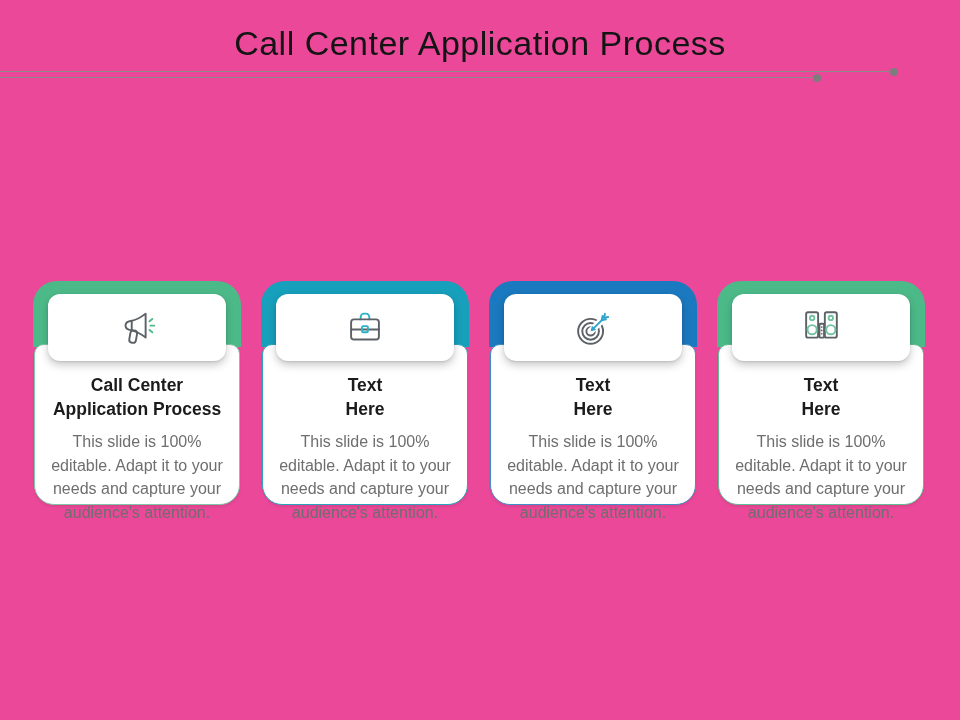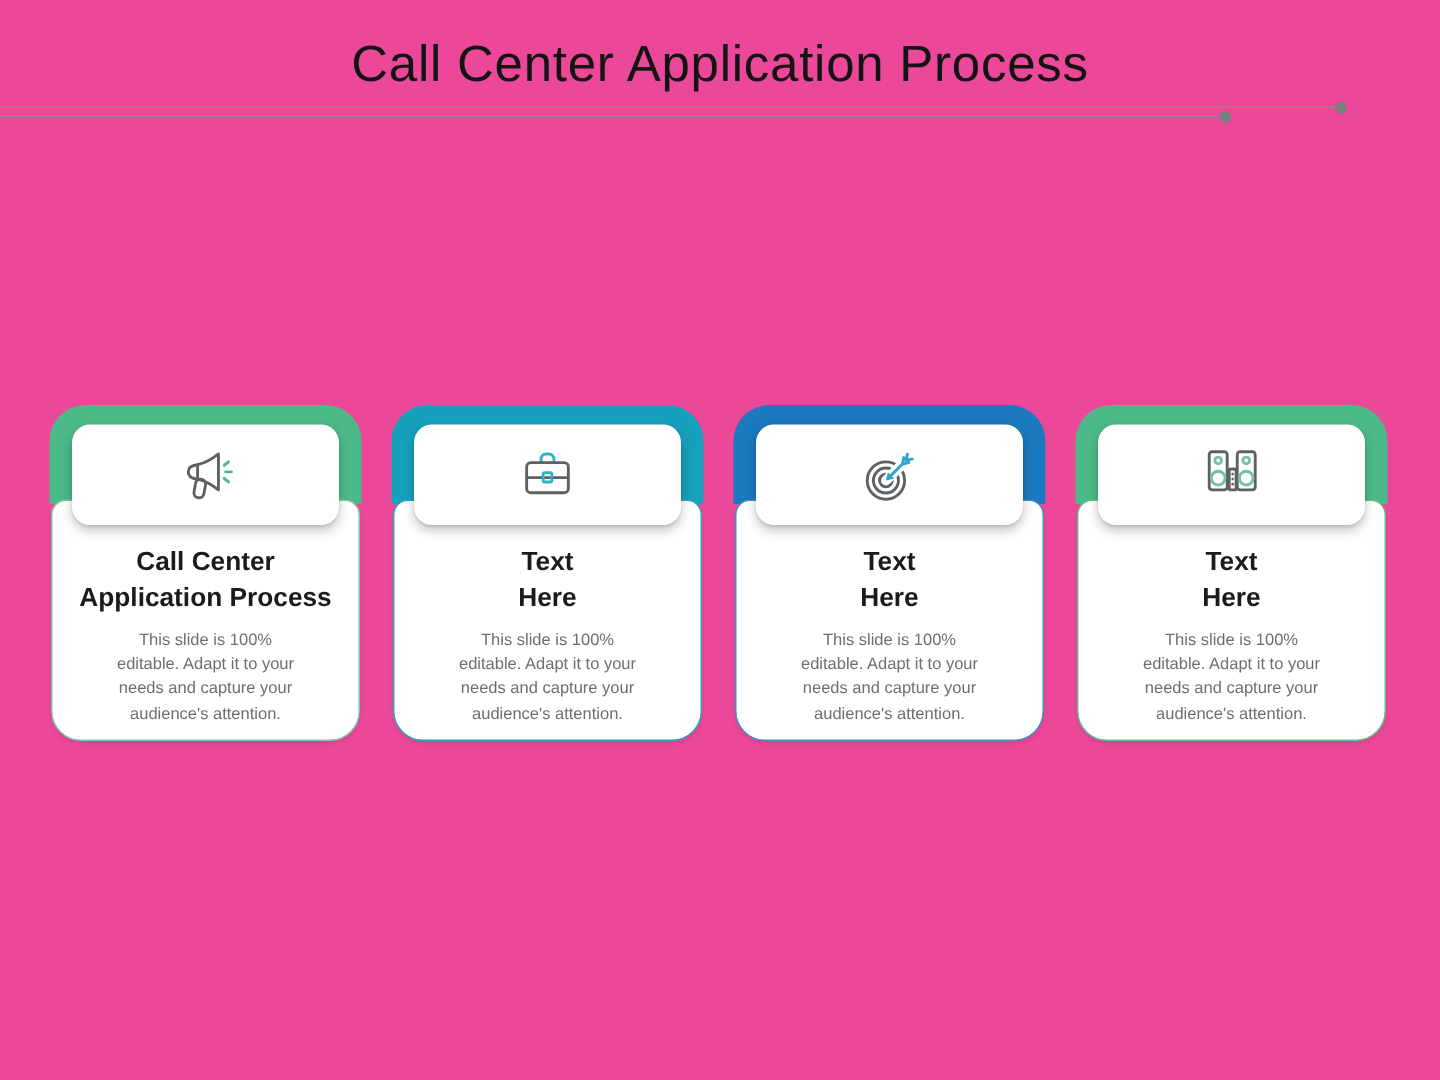--- a/index.html
+++ b/index.html
@@ -29,21 +29,21 @@
 
   .rule { position: absolute; left: 0; height: 1px; background: #8a8a8a; }
   .rule-a { top: 71px; width: 891px; }
   .rule-b { top: 77px; width: 814px; }
   .rule-dot { position: absolute; width: 8px; height: 8px; border-radius: 50%; background: #7d7d7d; }
   .dot-a { top: 68px; left: 890px; }
   .dot-b { top: 74px; left: 813px; }
 
   .cards {
     position: absolute;
-    top: 270px;
+    top: 281px;
     left: 33px;
     width: 892px;
     height: 224px;
     display: flex;
     gap: 20px;
   }
 
   .card {
     position: relative;
     width: 208px;
@@ -85,21 +85,21 @@
   .card-title {
     font-size: 17.5px;
     font-weight: 700;
     line-height: 1.37;
     color: #1b1b1b;
     white-space: pre-line;
   }
 
   .card-desc {
     margin-top: 8px;
-    font-size: 11px;
+    font-size: 16px;
     line-height: 1.48;
     color: #6e6e6e;
     white-space: pre-line;
   }
 
   .icon-stroke {
     stroke: #5c6166;
     fill: none;
     stroke-width: 2;
     stroke-linecap: round;

